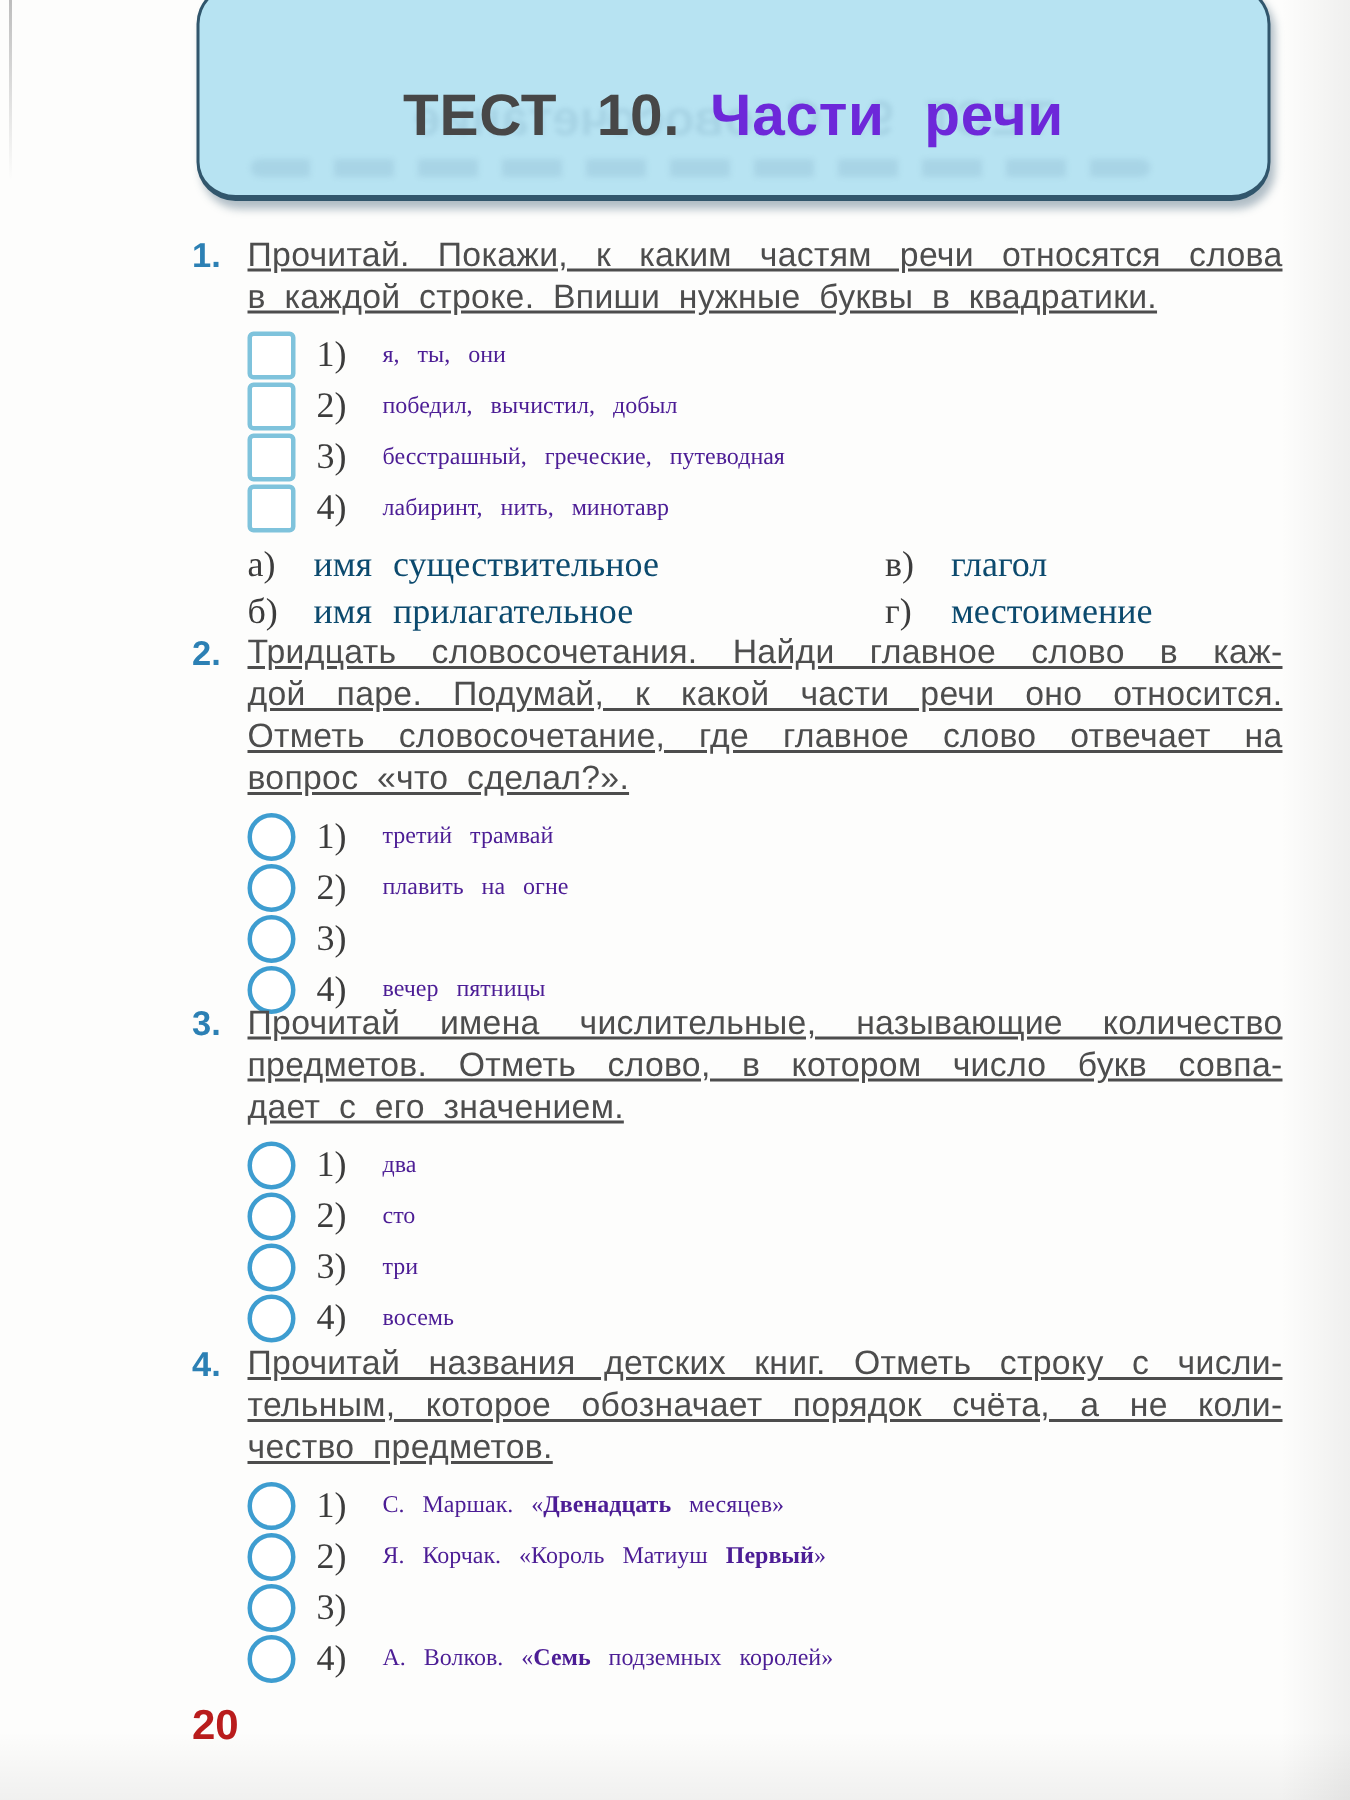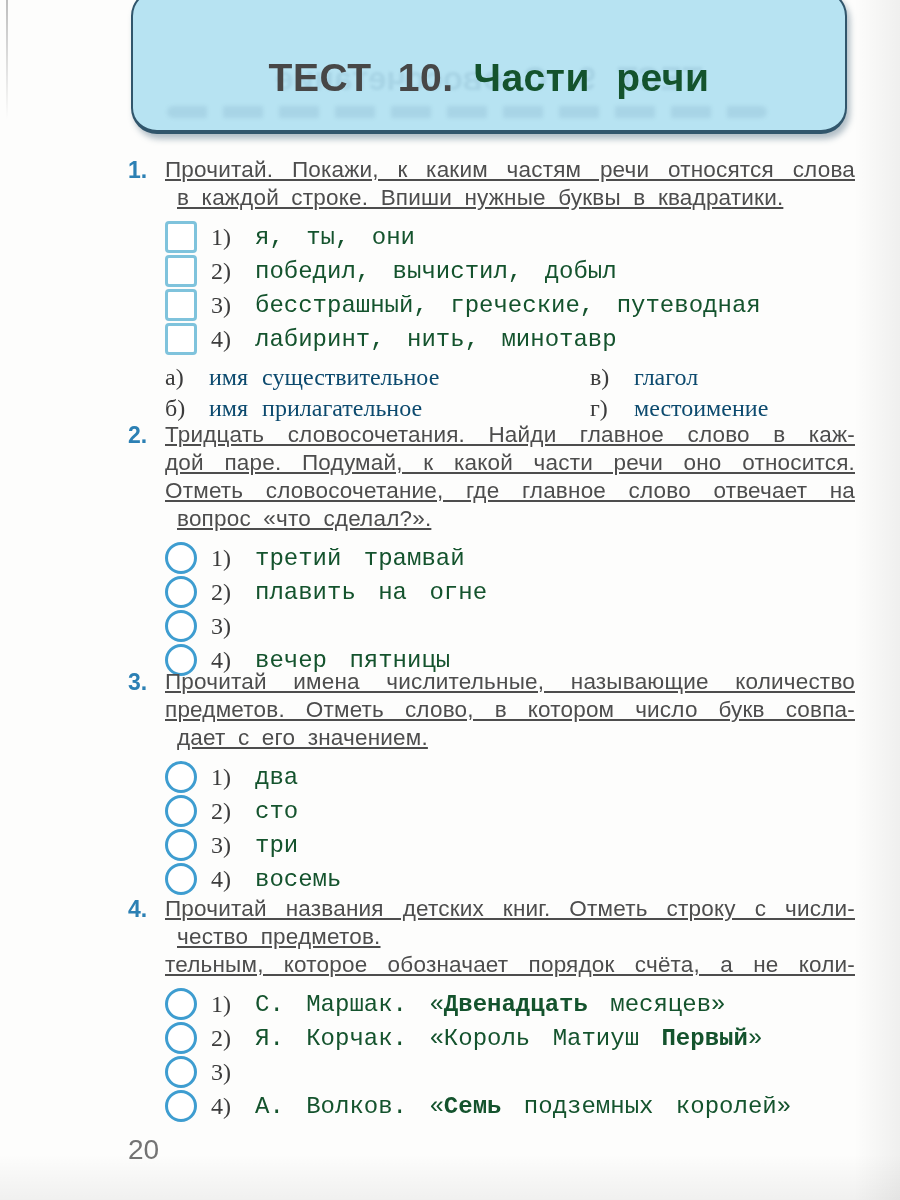--- a/index.html
+++ b/index.html
@@ -30,21 +30,21 @@
     border:2px solid #31566c;border-bottom-width:4px;border-radius:26px;
     box-shadow:3px 5px 6px rgba(60,92,114,.40);
     z-index:1;
   }
   .header-title{
     position:absolute;left:0;right:0;bottom:30px;text-align:center;
     font-size:39px;font-weight:bold;letter-spacing:.5px;word-spacing:15px;
     z-index:3;white-space:nowrap;
   }
   .header-title .lbl{color:#474747;margin-right:20px;}
-  .header-title .ttl{color:#14532d;text-align:right;}
+  .header-title .ttl{color:#6d28d9;text-align:right;}
   .ghost-title{
     position:absolute;left:0;right:0;bottom:32px;text-align:center;
     transform:scaleX(-1);
     font-size:33px;font-weight:bold;word-spacing:12px;
     color:#6f9db6;opacity:.22;filter:blur(1.6px);
     z-index:2;white-space:nowrap;pointer-events:none;
   }
   .ghost-subline{
     position:absolute;left:34px;bottom:12px;width:600px;height:12px;
     background:repeating-linear-gradient(90deg,rgba(110,155,182,.45) 0 40px,rgba(110,155,182,0) 40px 56px);
@@ -54,43 +54,43 @@
   
   .question{position:absolute;left:128px;width:727px;display:flex;z-index:3;}
   .q1{top:156px;} .q2{top:421px;} .q3{top:668px;} .q4{top:895px;}
   .qnum{
     width:37px;flex:0 0 37px;
     font-size:23px;font-weight:bold;color:#2c80b4;line-height:28px;
   }
   .qbody{flex:1;min-width:0;}
   .instr{font-size:22.5px;line-height:28px;color:#4d4d4d;word-spacing:6px;letter-spacing:.2px;}
   .instr .ln{display:block;text-align:justify;text-align-last:justify;text-decoration:underline;}
-  .instr .ln.last{text-align-last:left;margin-left:12px;}
+  .instr .ln.last{text-align-last:left;}
 
   .items{margin-top:8px;}
   .item{display:flex;align-items:center;height:34px;}
   .marker{
     width:32px;height:32px;box-sizing:border-box;flex:0 0 32px;
     margin-right:14px;background:#ffffff;
   }
   .marker.square{border:3px solid #7fc3dc;border-radius:4px;}
   .marker.circle{border:3px solid #3e9dd0;border-radius:50%;}
   .inum{font-family:"Liberation Serif",serif;font-size:24px;color:#3c3c3c;width:44px;flex:0 0 44px;}
-  .itext{font-family:Liberation Mono, monospace;font-size:24px;color:#14532d;word-spacing:8px;white-space:nowrap;}
+  .itext{font-family:Liberation Serif, serif;font-size:16px;color:#4c1d95;word-spacing:8px;white-space:nowrap;}
   .itext b{font-weight:bold;}
 
   .opts{margin-top:8px;display:grid;grid-template-columns:425px 1fr;row-gap:4px;}
   .opt{display:flex;align-items:baseline;}
   .olet{font-family:"Liberation Serif",serif;font-size:24px;color:#3c3c3c;width:44px;flex:0 0 44px;}
   .otext{font-family:"Liberation Serif",serif;font-size:24px;color:#0c4a6e;word-spacing:8px;white-space:nowrap;}
 
   
   .page-number{
     position:absolute;left:128px;top:1134px;
-    font-size:28px;font-weight:normal;color:#737373;z-index:3;
+    font-size:28px;font-weight:bold;color:#b91c1c;z-index:3;
   }
 </style>
 </head>
 <body>
 
 <div class="page">
   <div class="left-scan-line"></div>
 
   <div class="header-box">
     <div class="ghost-title">ТЕСТ 9. Словосочетание</div>
@@ -214,22 +214,22 @@
         </div>
       </div>
     </div>
   </div>
 
   <div class="question q4">
     <div class="qnum">4.</div>
     <div class="qbody">
       <div class="instr">
         <span class="ln">Прочитай названия детских книг. Отметь строку с числи-</span>
+        <span class="ln">тельным, которое обозначает порядок счёта, а не коли-</span>
         <span class="ln last">чество предметов.</span>
-        <span class="ln">тельным, которое обозначает порядок счёта, а не коли-</span>
       </div>
       <div class="items">
         <div class="item">
           <span class="marker circle"></span>
           <span class="inum">1)</span>
           <span class="itext"><span>С. Маршак. «</span><b>Двенадцать</b><span> месяцев»</span></span>
         </div>
         <div class="item">
           <span class="marker circle"></span>
           <span class="inum">2)</span>

